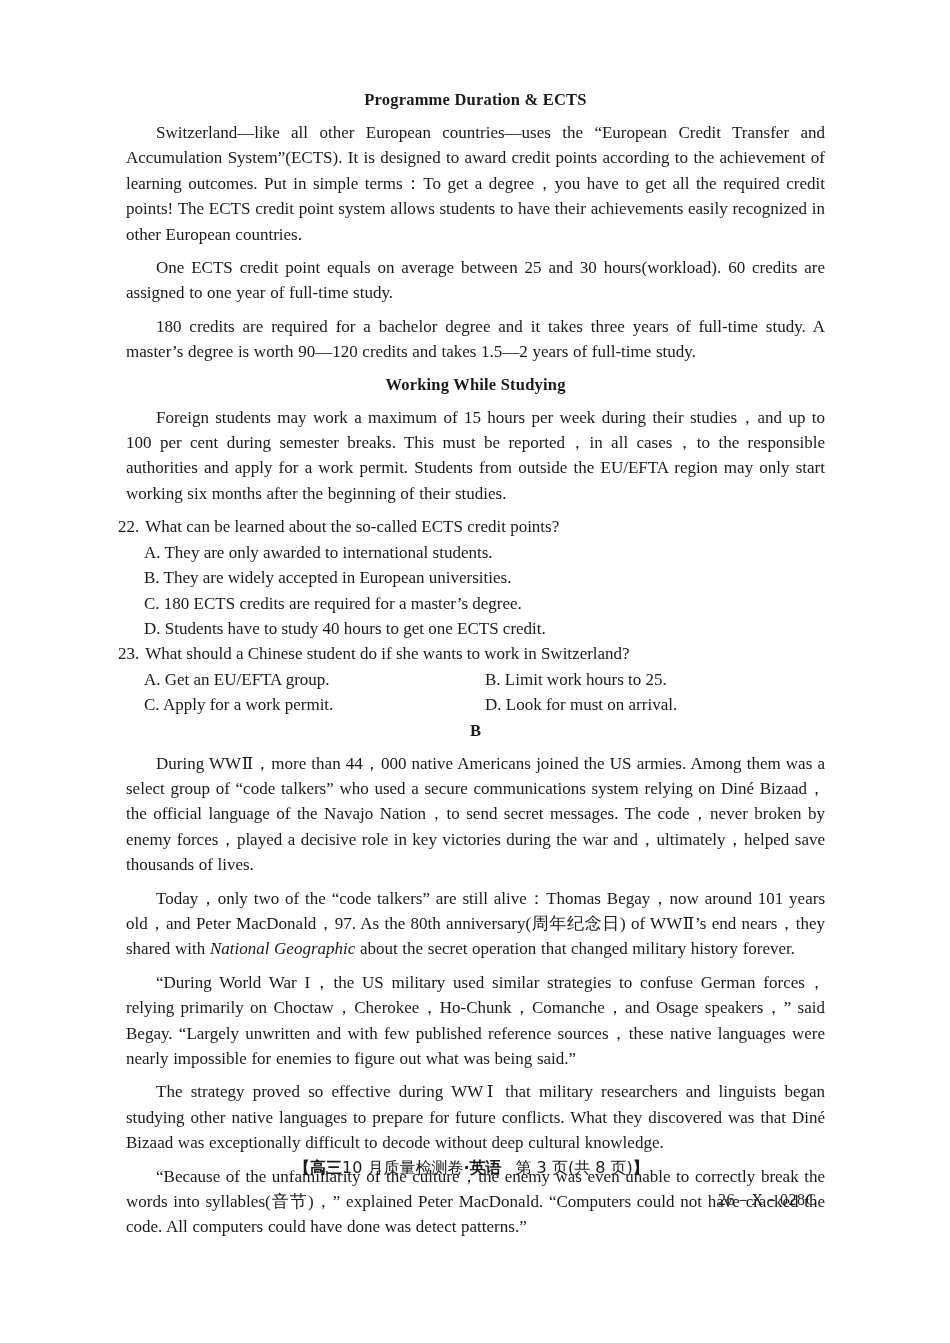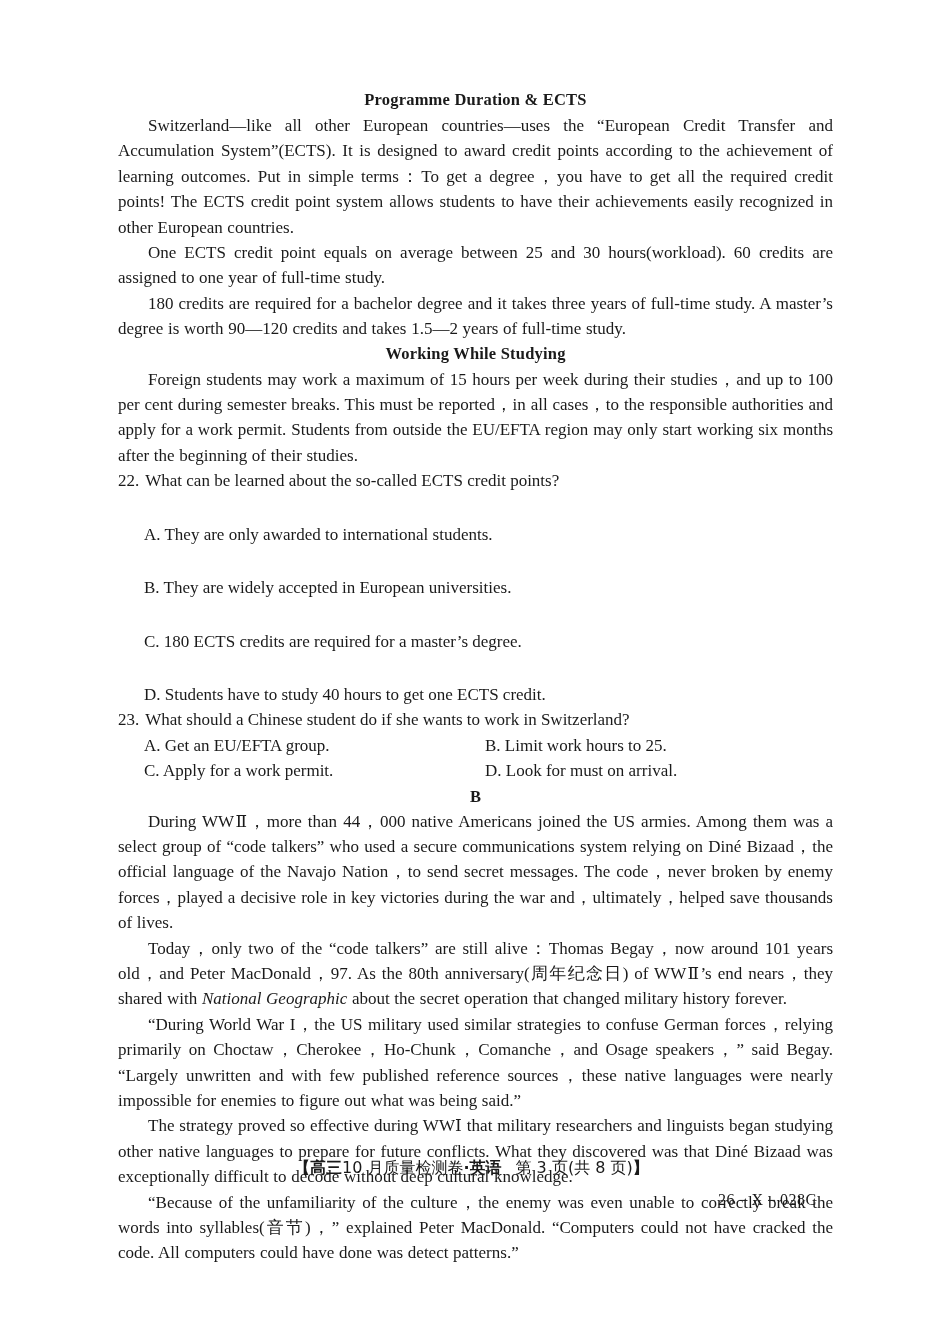--- a/index.html
+++ b/index.html
@@ -44,21 +44,21 @@
 
   .section-letter {
     text-align: center;
     font-weight: bold;
     font-size: 16.5px;
     line-height: 24px;
     margin: 1px 0 0 0;
   }
 
   p.para {
-    margin: 0;
+    margin: 8px;
     font-size: 17px;
     line-height: 25.4px;
     text-align: justify;
     text-justify: inter-word;
     text-indent: 30px;
     word-spacing: 0.4px;
   }
 
   .question {
     margin: 0;
@@ -92,21 +92,20 @@
   }
 
   .opt-b, .opt-d {
     flex: 1 1 auto;
   }
 
   .opt-full {
     padding-left: 26px;
     font-size: 17px;
     line-height: 25.4px;
-    margin-top: 28px;
   }
 
   em.title-italic {
     font-style: italic;
   }
 
   .footer {
     position: absolute;
     left: 0;
     top: 1155px;

